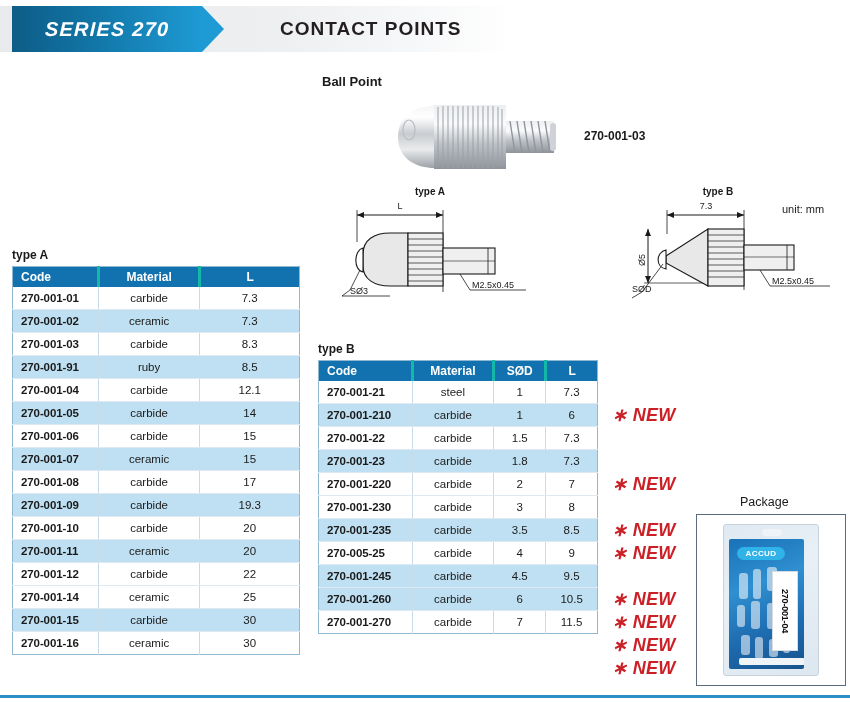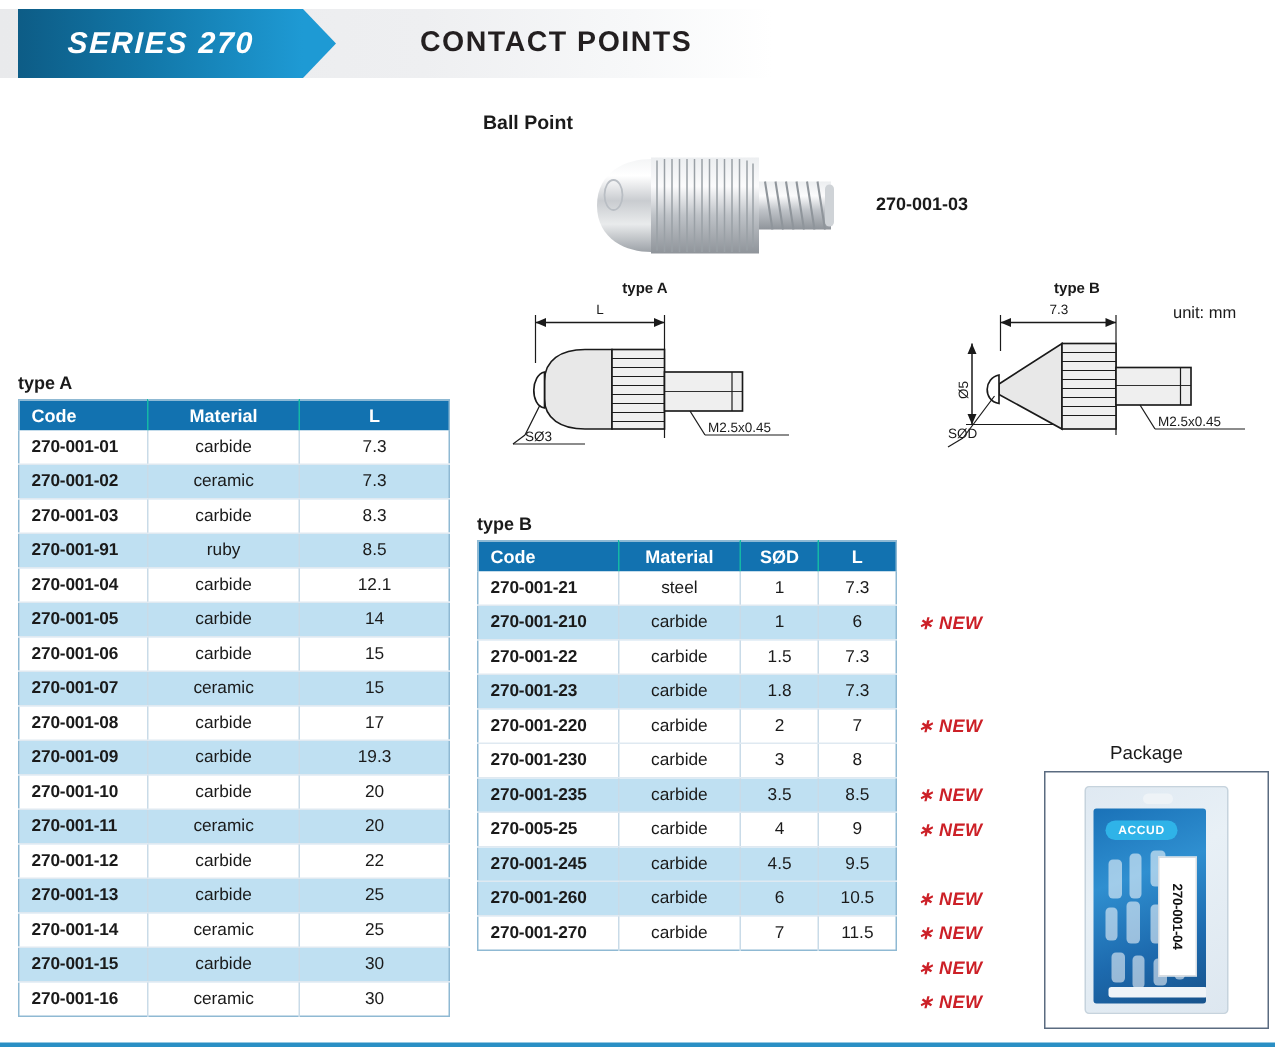--- a/index.html
+++ b/index.html
@@ -66,21 +66,21 @@
     background: #fff;
     border: 1px solid #8fb9d3;
   }
   .tbl th {
     background: #1272b0;
     color: #ffffff;
     font-weight: bold;
     font-size: 12px;
     height: 20px;
     padding: 0 4px;
-    border-right: 1px solid #14b8a6;
+    border-right: 3px solid #14b8a6;
     text-align: center;
   }
   .tbl th:last-child { border-right: none; }
   .tbl th.code-col { text-align: left; padding-left: 8px; }
   .tbl td {
     height: 23px;
     padding: 0 4px;
     text-align: center;
     color: #1a1a1a;
     border-right: 1px solid #c9dbe8;
@@ -127,21 +127,21 @@
   }
   #new-col .nrow {
     height: 23px;
     display: flex;
     align-items: center;
     padding-left: 10px;
   }
   #new-col .nrow.hdr { height: 20px; }
   .new-badge {
     color: #cc2027;
-    font-size: 12px;
+    font-size: 18px;
     font-weight: bold;
     font-style: italic;
     white-space: nowrap;
     letter-spacing: 0.3px;
   }
 
   
   #ballpoint-title {
     position: absolute; left: 322px; top: 74px;
     font-size: 13px; font-weight: bold; color: #1a1a1a;
@@ -462,25 +462,20 @@
         </tr>
         <tr class="alt">
           <td class="code">270-001-11</td>
           <td>ceramic</td>
           <td>20</td>
         </tr>
         <tr class="plain">
           <td class="code">270-001-12</td>
           <td>carbide</td>
           <td>22</td>
-        </tr>
-        <tr class="alt">
-          <td class="code">270-001-13</td>
-          <td>carbide</td>
-          <td>25</td>
         </tr>
         <tr class="plain">
           <td class="code">270-001-14</td>
           <td>ceramic</td>
           <td>25</td>
         </tr>
         <tr class="alt">
           <td class="code">270-001-15</td>
           <td>carbide</td>
           <td>30</td>

